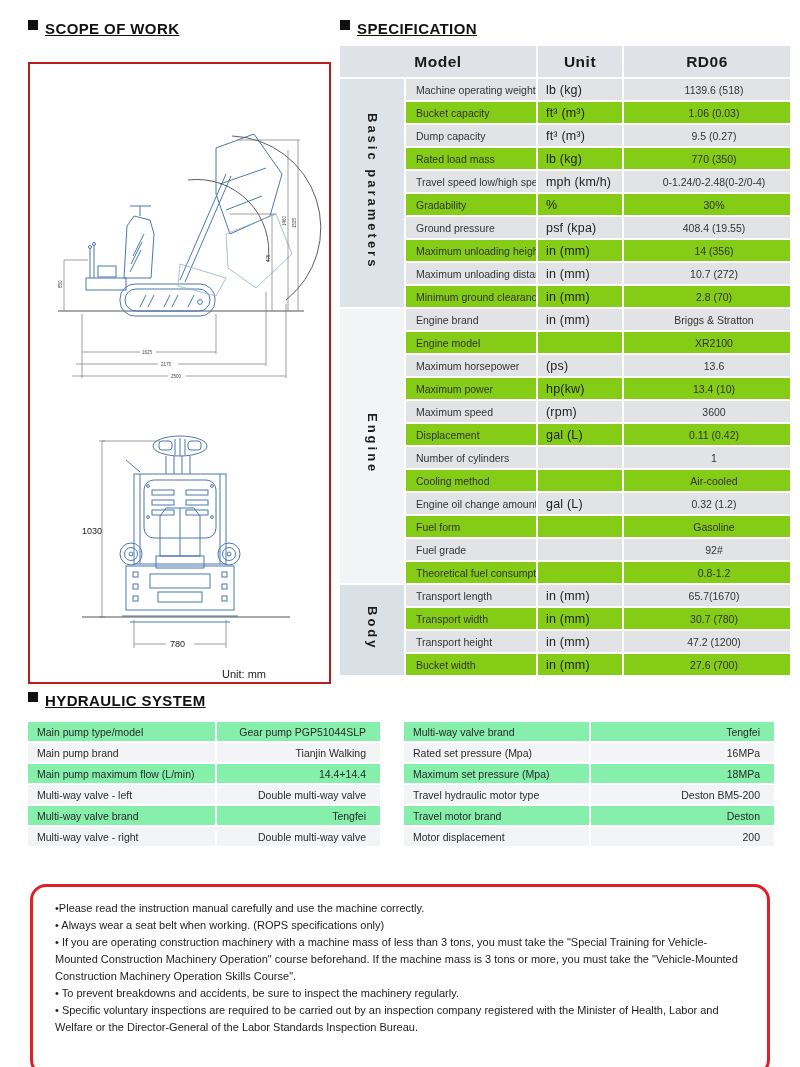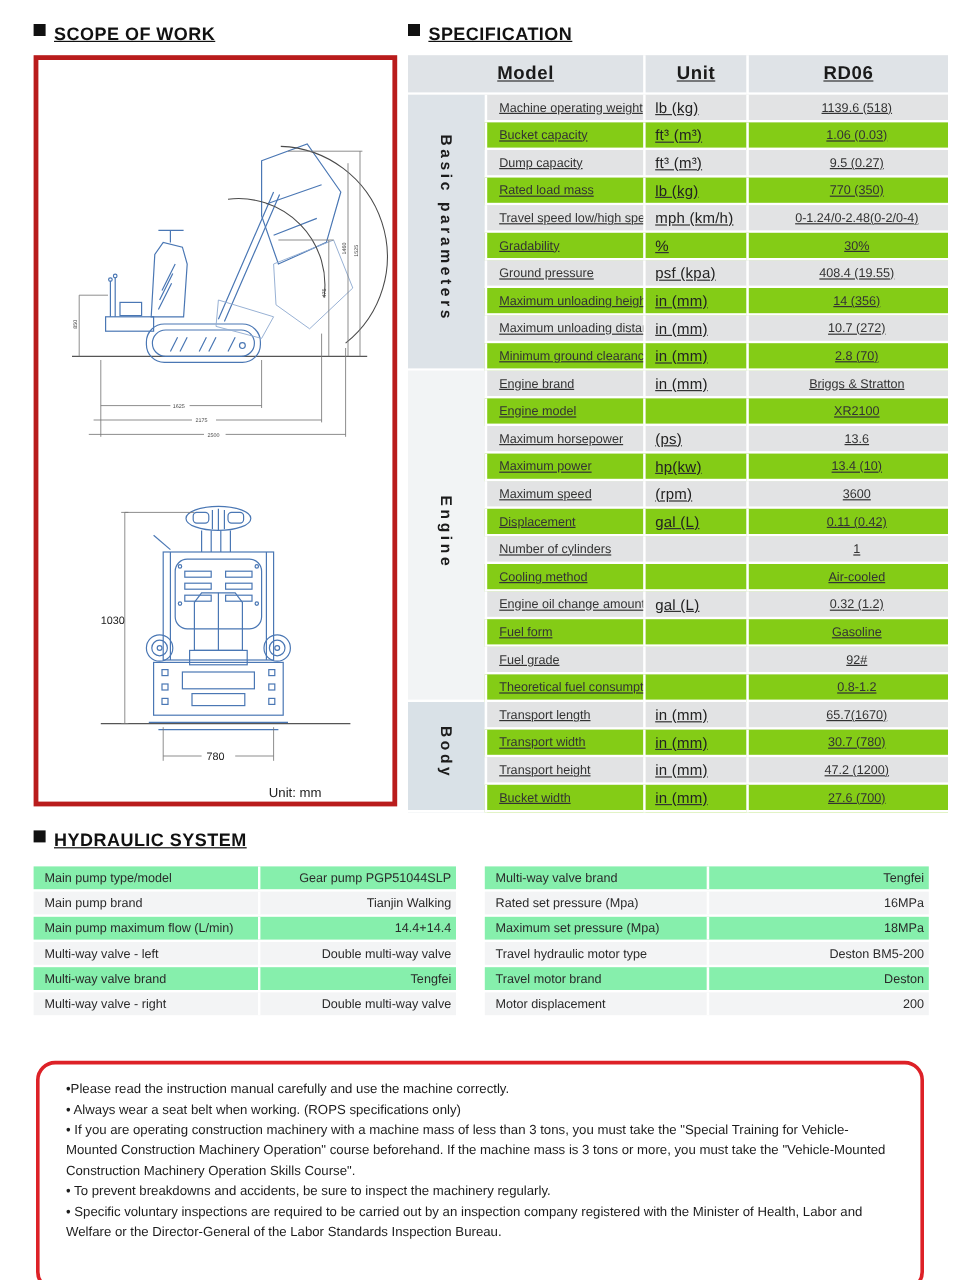--- a/index.html
+++ b/index.html
@@ -3,25 +3,25 @@
 <meta charset="utf-8">
 <style>
   html,body{margin:0;padding:0;background:#fff;}
   body{width:800px;height:1067px;position:relative;font-family:"Liberation Sans",sans-serif;color:#333;overflow:hidden;}
 
   .section-title{display:flex;align-items:flex-start;gap:7px;font-weight:bold;font-size:15px;letter-spacing:.4px;color:#111;text-decoration:underline;}
   .sq{width:10px;height:10px;background:#111;flex:0 0 auto;}
 
   
   #scope{position:absolute;left:28px;top:20px;width:303px;}
-  .draw-box{margin-top:9px;border:4px solid #b91c1c;background:#fff;height:618px;position:relative;text-align:right;}
+  .draw-box{margin-top:25px;border:2px solid #b91c1c;background:#fff;height:618px;position:relative;text-align:right;}
 
   
   #spec{position:absolute;left:340px;top:20px;width:450px;}
-  table.spec{border-collapse:separate;border-spacing:0;table-layout:fixed;width:450px;margin-top:9px;text-decoration:underline;}
+  table.spec{border-collapse:separate;border-spacing:0;table-layout:fixed;width:450px;margin-top:9px;}
   table.spec col.c-group{width:64px;} table.spec col.c-label{width:132px;}
   table.spec col.c-unit{width:86px;}  table.spec col.c-value{width:168px;}
   table.spec thead th{background:#dfe3e7;height:29px;font-size:15.5px;font-weight:bold;color:#1a1a1a;
     border-bottom:2px solid #fff;letter-spacing:.5px;}
   table.spec thead th + th{border-left:2px solid #fff;}
   table.spec td{height:21px;font-size:10.5px;color:#333;border-bottom:2px solid #fff;border-left:2px solid #fff;
     padding:0;vertical-align:middle;overflow:hidden;white-space:nowrap;}
   table.spec tr.dark td{background:#e2e3e4;}
   table.spec tr.light td{background:#84cc16;}
   table.spec td.lbl{padding-left:10px;}
@@ -36,21 +36,21 @@
 
   
   #hydraulic{position:absolute;left:28px;top:692px;width:746px;}
   .hyd-wrap{display:flex;gap:24px;margin-top:11px;}
   table.hyd{border-collapse:separate;border-spacing:0 2px;table-layout:fixed;}
   table.hyd.left{width:352px;} table.hyd.right{width:370px;}
   table.hyd td{height:19px;font-size:10.5px;color:#2a2a2a;padding:0;vertical-align:middle;white-space:nowrap;overflow:hidden;}
   table.hyd tr.dark td{background:#86efac;}
   table.hyd tr.light td{background:#f3f4f5;}
   table.hyd td.k{padding-left:9px;}
-  table.hyd td.v{text-align:right;padding-right:4px;border-left:2px solid #fff;}
+  table.hyd td.v{text-align:right;padding-right:14px;border-left:2px solid #fff;}
 
   
   #warning{position:absolute;left:30px;top:884px;width:740px;height:192px;box-sizing:border-box;
     border:3px solid #dd2127;border-radius:16px;padding:13px 22px 0 22px;background:#fff;}
   #warning p{margin:0;font-size:11px;line-height:1.55;color:#1c1c1c;}
 
   
   .blue{stroke:#4a77b4;fill:none;stroke-width:1;}
   .blue-lt{stroke:#93aed2;fill:none;stroke-width:.8;}
   .dim{stroke:#777;fill:none;stroke-width:.7;}

